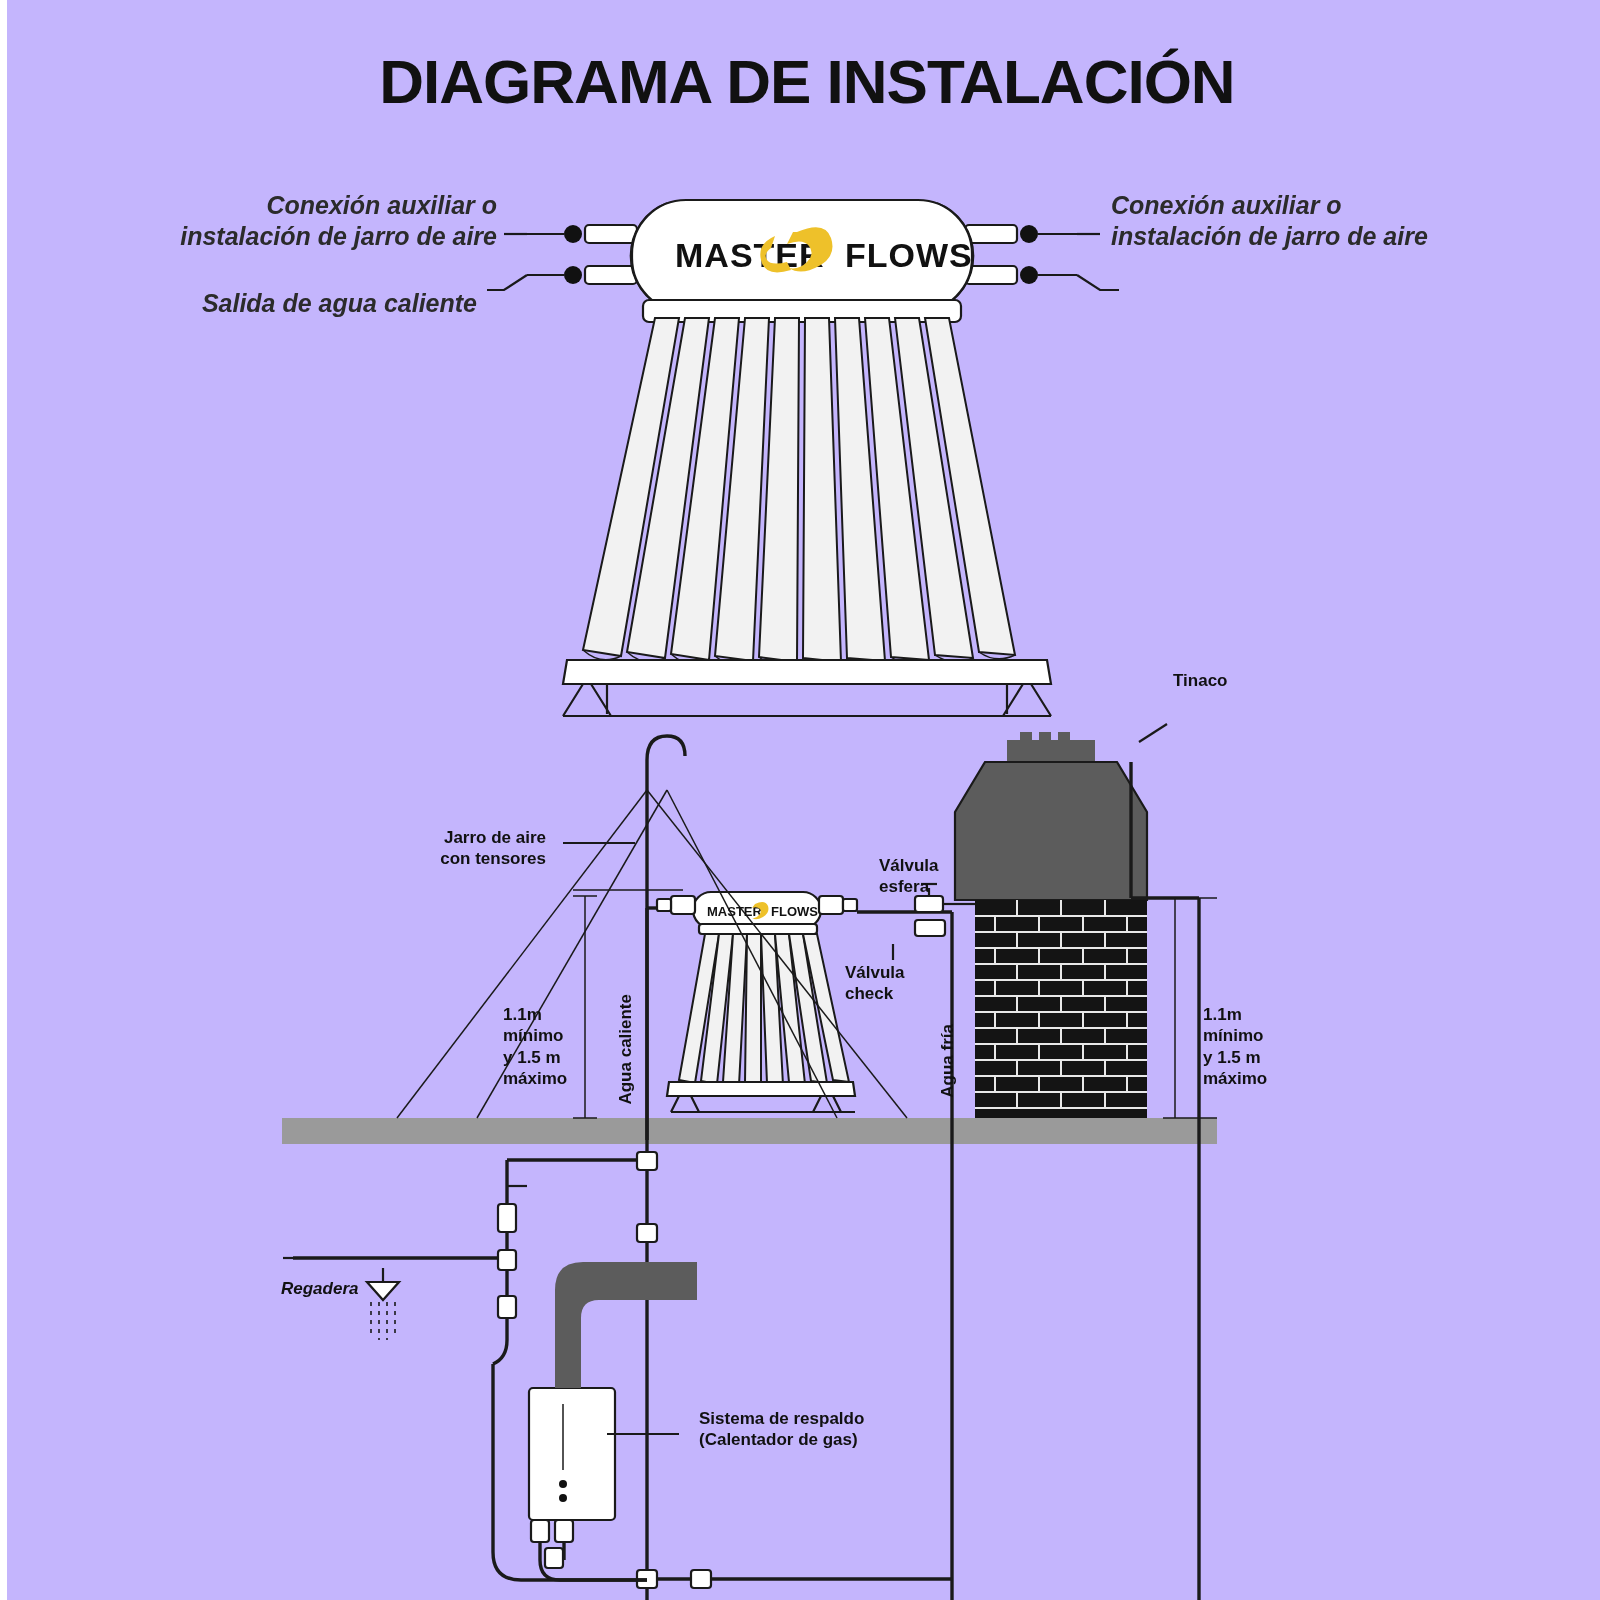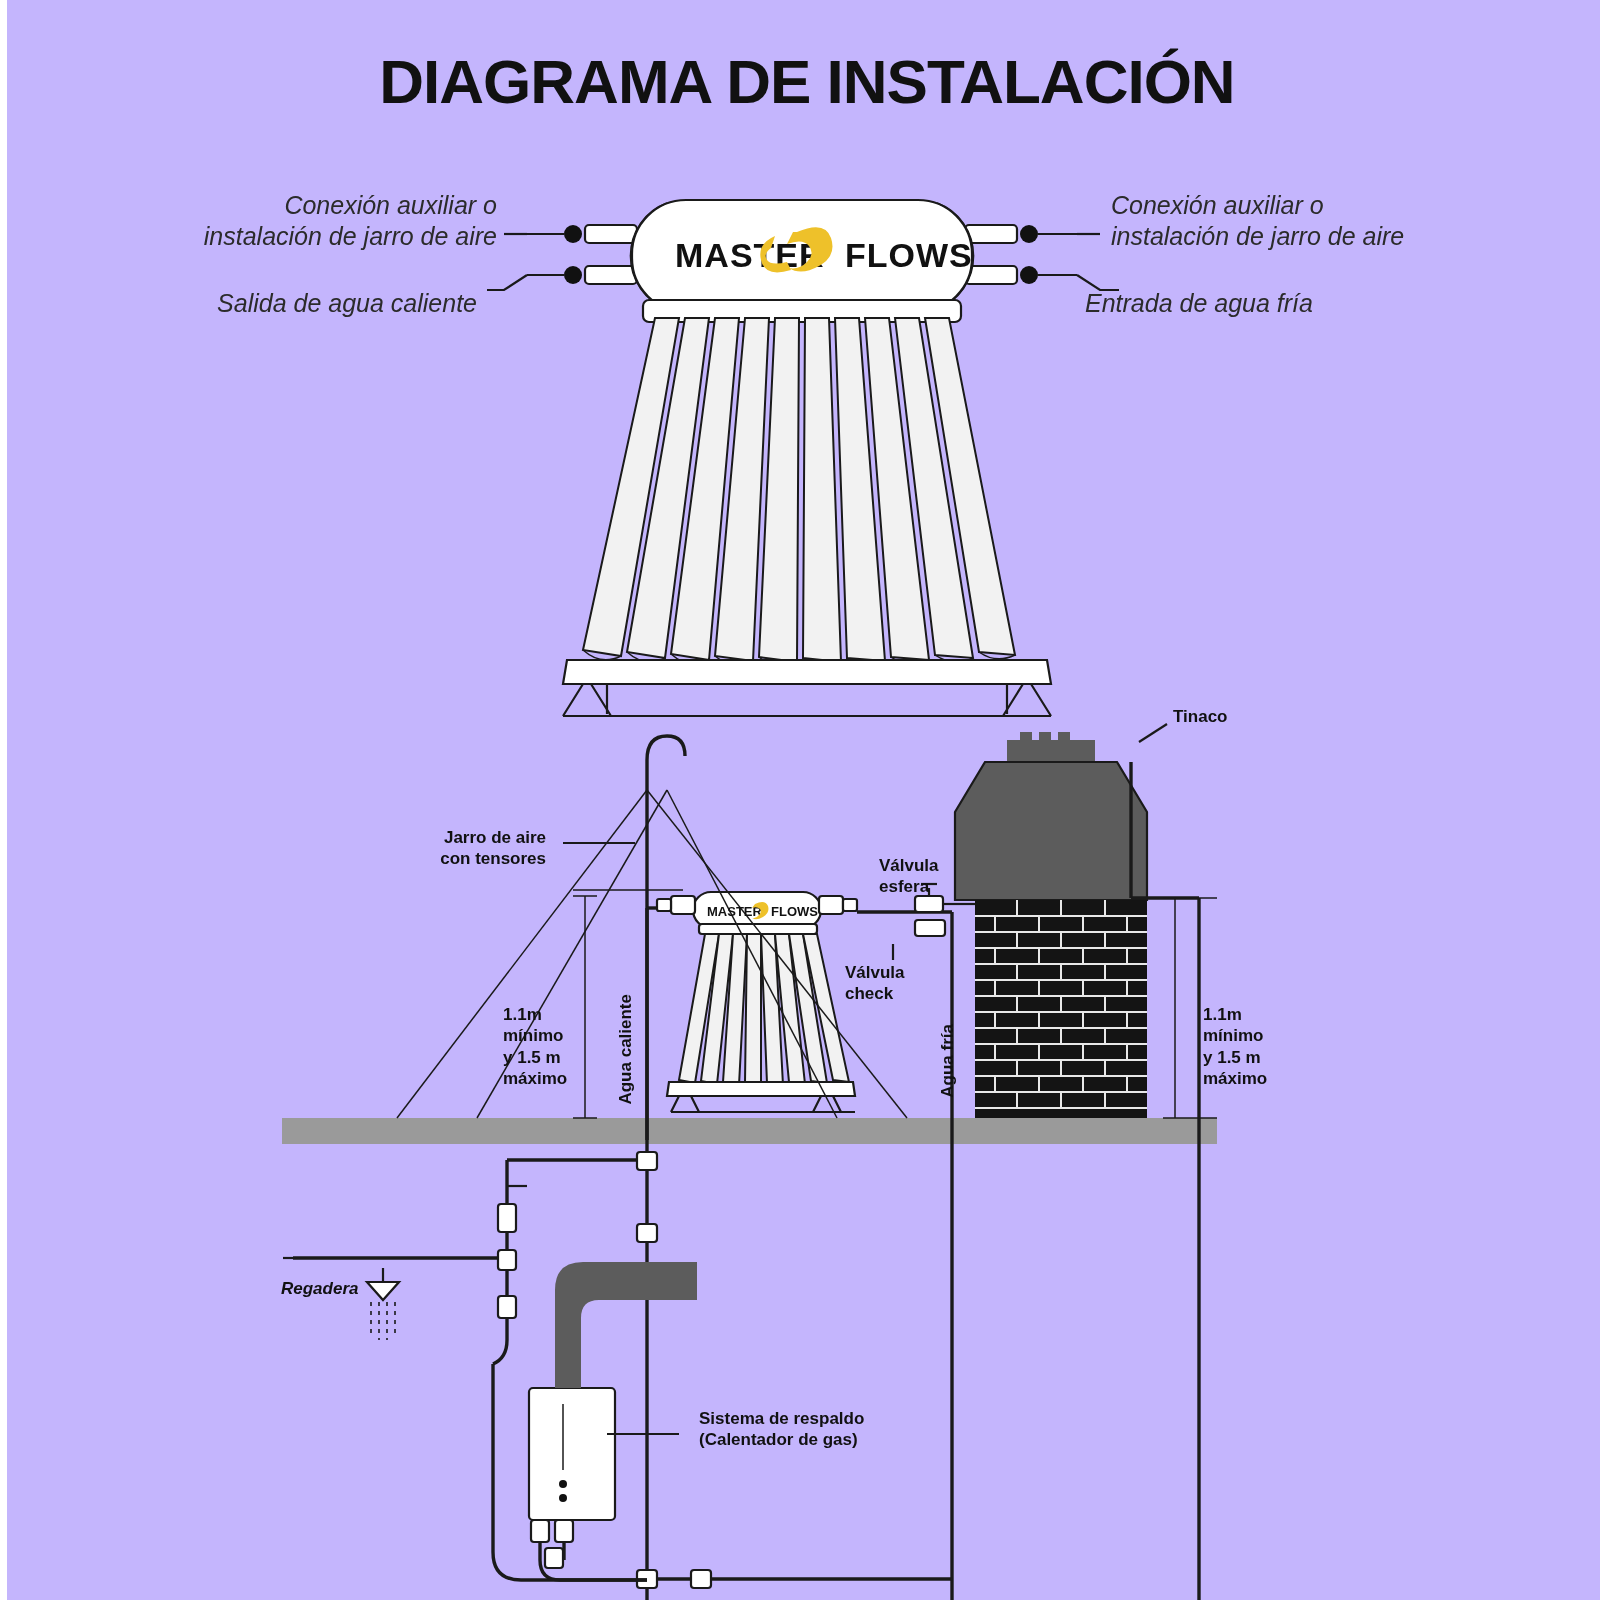--- a/index.html
+++ b/index.html
@@ -28,20 +28,21 @@
     letter-spacing: -1px;
     color: #111111;
   }
   .lbl {
     position: absolute;
     font-size: 25px;
     font-style: italic;
     color: #2b2b2b;
     line-height: 1.25;
     white-space: pre-line;
+    font-weight: bold;
   }
   .lbl-b {
     position: absolute;
     font-size: 17px;
     font-weight: bold;
     color: #111111;
     line-height: 1.25;
     white-space: pre-line;
   }
   .lbl-r {
@@ -329,23 +330,22 @@
     <text x="764" y="916" class="logo-txt" font-size="13">FLOWS</text>
     <path class="logo-swoosh" d="M748 904 q10 -5 13 2 q2 7 -5 11 q-7 4 -11 1 q4 1 7 -3 q3 -3 1 -6 q-3 -3 -8 -1 l 3 -4 Z"></path>
   </svg>
 
   <div class="lbl lbl-r" style="left:150px; top:190px; width:340px;">Conexión auxiliar o
 instalación de jarro de aire</div>
   <div class="lbl lbl-r" style="left:150px; top:288px; width:320px;text-align:right;">Salida de agua caliente</div>
 
   <div class="lbl" style="left:1104px; top:190px; width:360px;">Conexión auxiliar o
 instalación de jarro de aire</div>
-  <div class="lbl" style="left:1078px; top:288px; width:360px;">Entrada de agua fría</div>
-
-  <div class="lbl-b" style="left:1166px; top:706px;">Tinaco</div>
+
+  <div class="lbl-b" style="left:1166px; top:670px;">Tinaco</div>
 
   <div class="lbl-b lbl-r" style="left:381px; top:827px; width:158px;">Jarro de aire
 con tensores</div>
 
   <div class="lbl-b lbl-c" style="left:872px; top:855px; width:100px;">Válvula
 esfera</div>
 
   <div class="lbl-b lbl-c" style="left:838px; top:962px; width:100px;">Válvula
 check</div>
 

